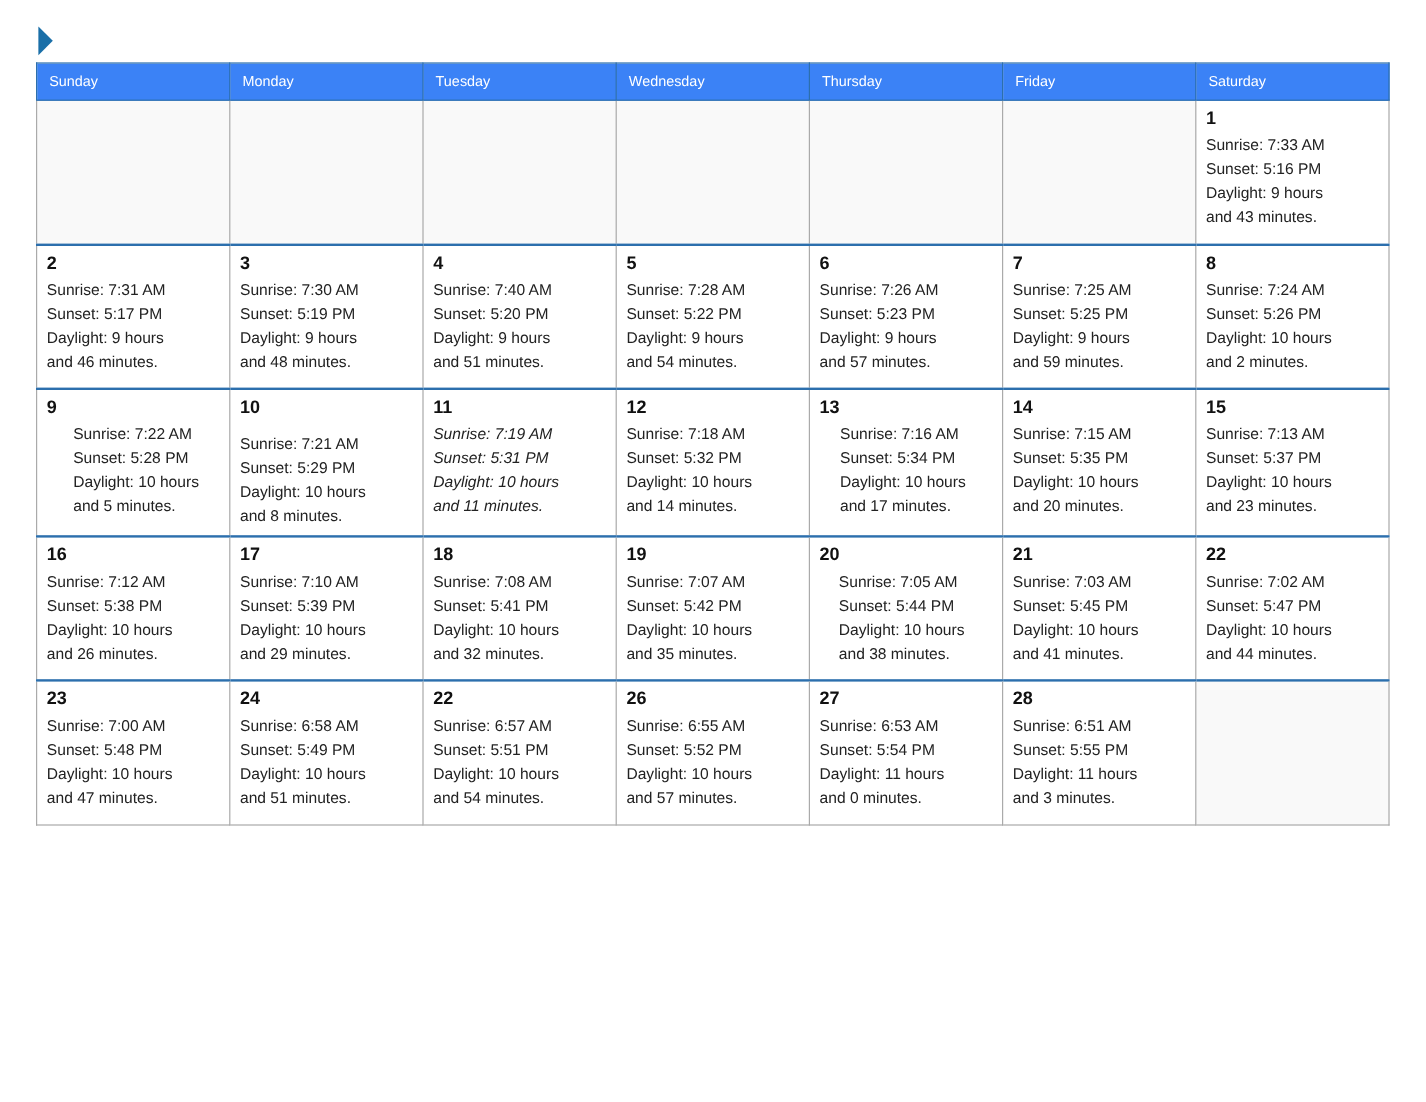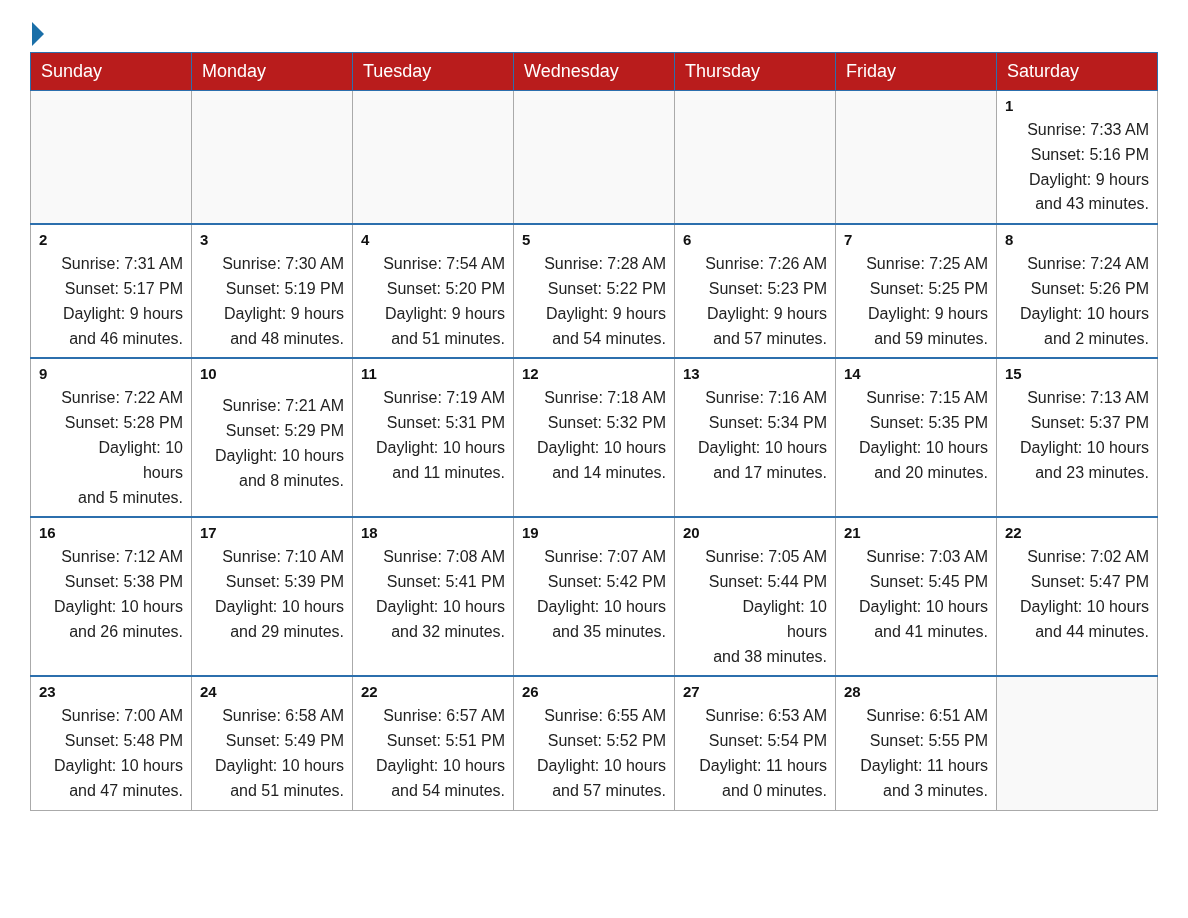--- a/index.html
+++ b/index.html
@@ -60,23 +60,23 @@
       font-size: 20px;
       color: #333;
       margin-top: 4px;
     }
     .calendar {
       width: 100%;
       border-collapse: collapse;
       margin-top: 10px;
     }
     .calendar th {
-      background-color: #b91c1c;
+      background-color: #3b82f6;
       color: #fff;
-      font-size: 18px;
+      font-size: 12px;
       font-weight: normal;
       padding: 8px 10px;
       text-align: left;
       border: 1px solid #2c6fad;
     }
     .calendar td {
       border: 1px solid #aaa;
       vertical-align: top;
       padding: 6px 8px;
       width: calc(100% / 7);
@@ -87,24 +87,23 @@
       background: #f9f9f9;
     }
     .day-number {
       font-size: 15px;
       font-weight: bold;
       color: #111;
       display: block;
       margin-bottom: 4px;
     }
     .day-info {
-      font-size: 16px;
+      font-size: 13px;
       color: #222;
       line-height: 1.55;
-      text-align: right;
     }
     .row-border td {
       border-top: 2px solid #2c6fad;
     }
   </style>
 </head>
 <body>
 
 <div class="header">
   <div class="logo">
@@ -158,21 +157,21 @@
         </td>
         <td>
           <span class="day-number">3</span>
           <div class="day-info" style="white-space: pre-line;">Sunrise: 7:30 AM
 Sunset: 5:19 PM
 Daylight: 9 hours
 and 48 minutes.</div>
         </td>
         <td>
           <span class="day-number">4</span>
-          <div class="day-info" style="white-space: pre-line;">Sunrise: 7:54 AM
+          <div class="day-info" style="white-space: pre-line;">Sunrise: 7:40 AM
 Sunset: 5:20 PM
 Daylight: 9 hours
 and 51 minutes.</div>
         </td>
         <td>
           <span class="day-number">5</span>
           <div class="day-info" style="white-space: pre-line;">Sunrise: 7:28 AM
 Sunset: 5:22 PM
 Daylight: 9 hours
 and 54 minutes.</div>
@@ -209,35 +208,35 @@
         </td>
         <td>
           <span class="day-number">10</span>
           <div class="day-info" style="white-space: pre-line; margin-top: 12px;">Sunrise: 7:21 AM
 Sunset: 5:29 PM
 Daylight: 10 hours
 and 8 minutes.</div>
         </td>
         <td>
           <span class="day-number">11</span>
-          <div class="day-info" style="white-space: pre-line;">Sunrise: 7:19 AM
+          <div class="day-info" style="white-space: pre-line; font-style: italic;">Sunrise: 7:19 AM
 Sunset: 5:31 PM
 Daylight: 10 hours
 and 11 minutes.</div>
         </td>
         <td>
           <span class="day-number">12</span>
           <div class="day-info" style="white-space: pre-line;">Sunrise: 7:18 AM
 Sunset: 5:32 PM
 Daylight: 10 hours
 and 14 minutes.</div>
         </td>
         <td>
           <span class="day-number">13</span>
-          <div class="day-info" style="white-space: pre-line;">Sunrise: 7:16 AM
+          <div class="day-info" style="white-space: pre-line; margin-left: 17px;">Sunrise: 7:16 AM
 Sunset: 5:34 PM
 Daylight: 10 hours
 and 17 minutes.</div>
         </td>
         <td>
           <span class="day-number">14</span>
           <div class="day-info" style="white-space: pre-line;">Sunrise: 7:15 AM
 Sunset: 5:35 PM
 Daylight: 10 hours
 and 20 minutes.</div>

